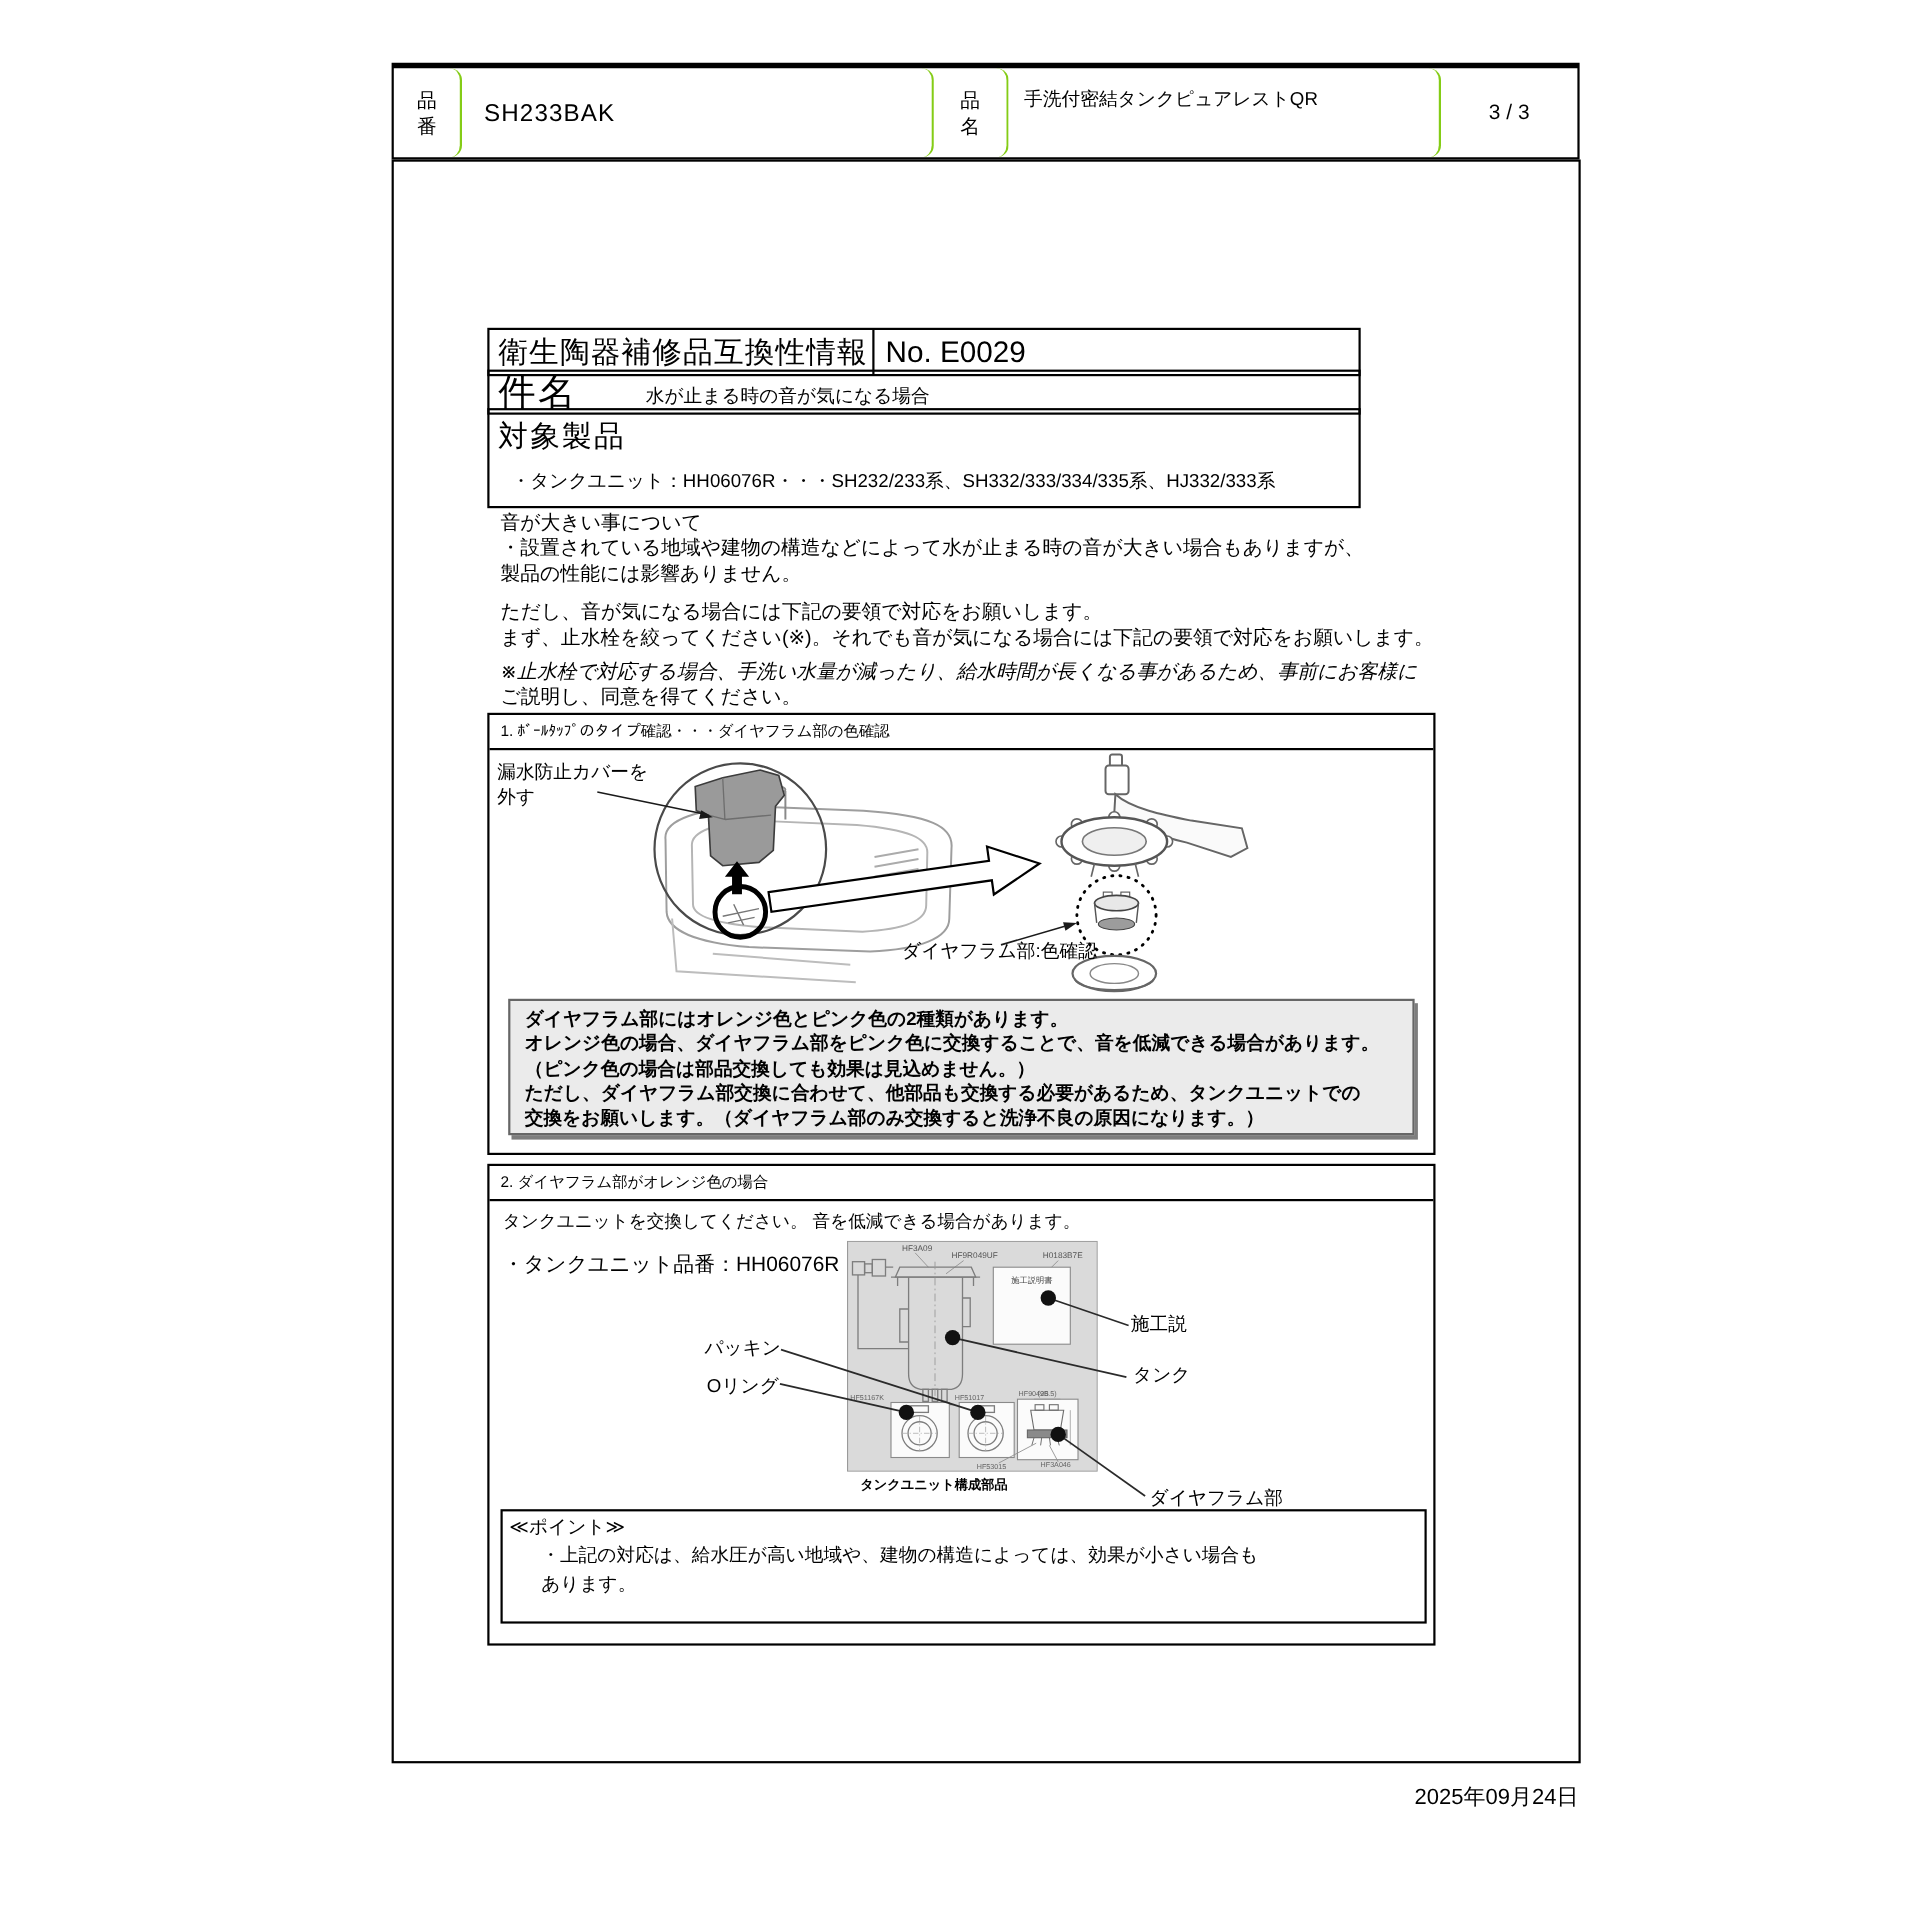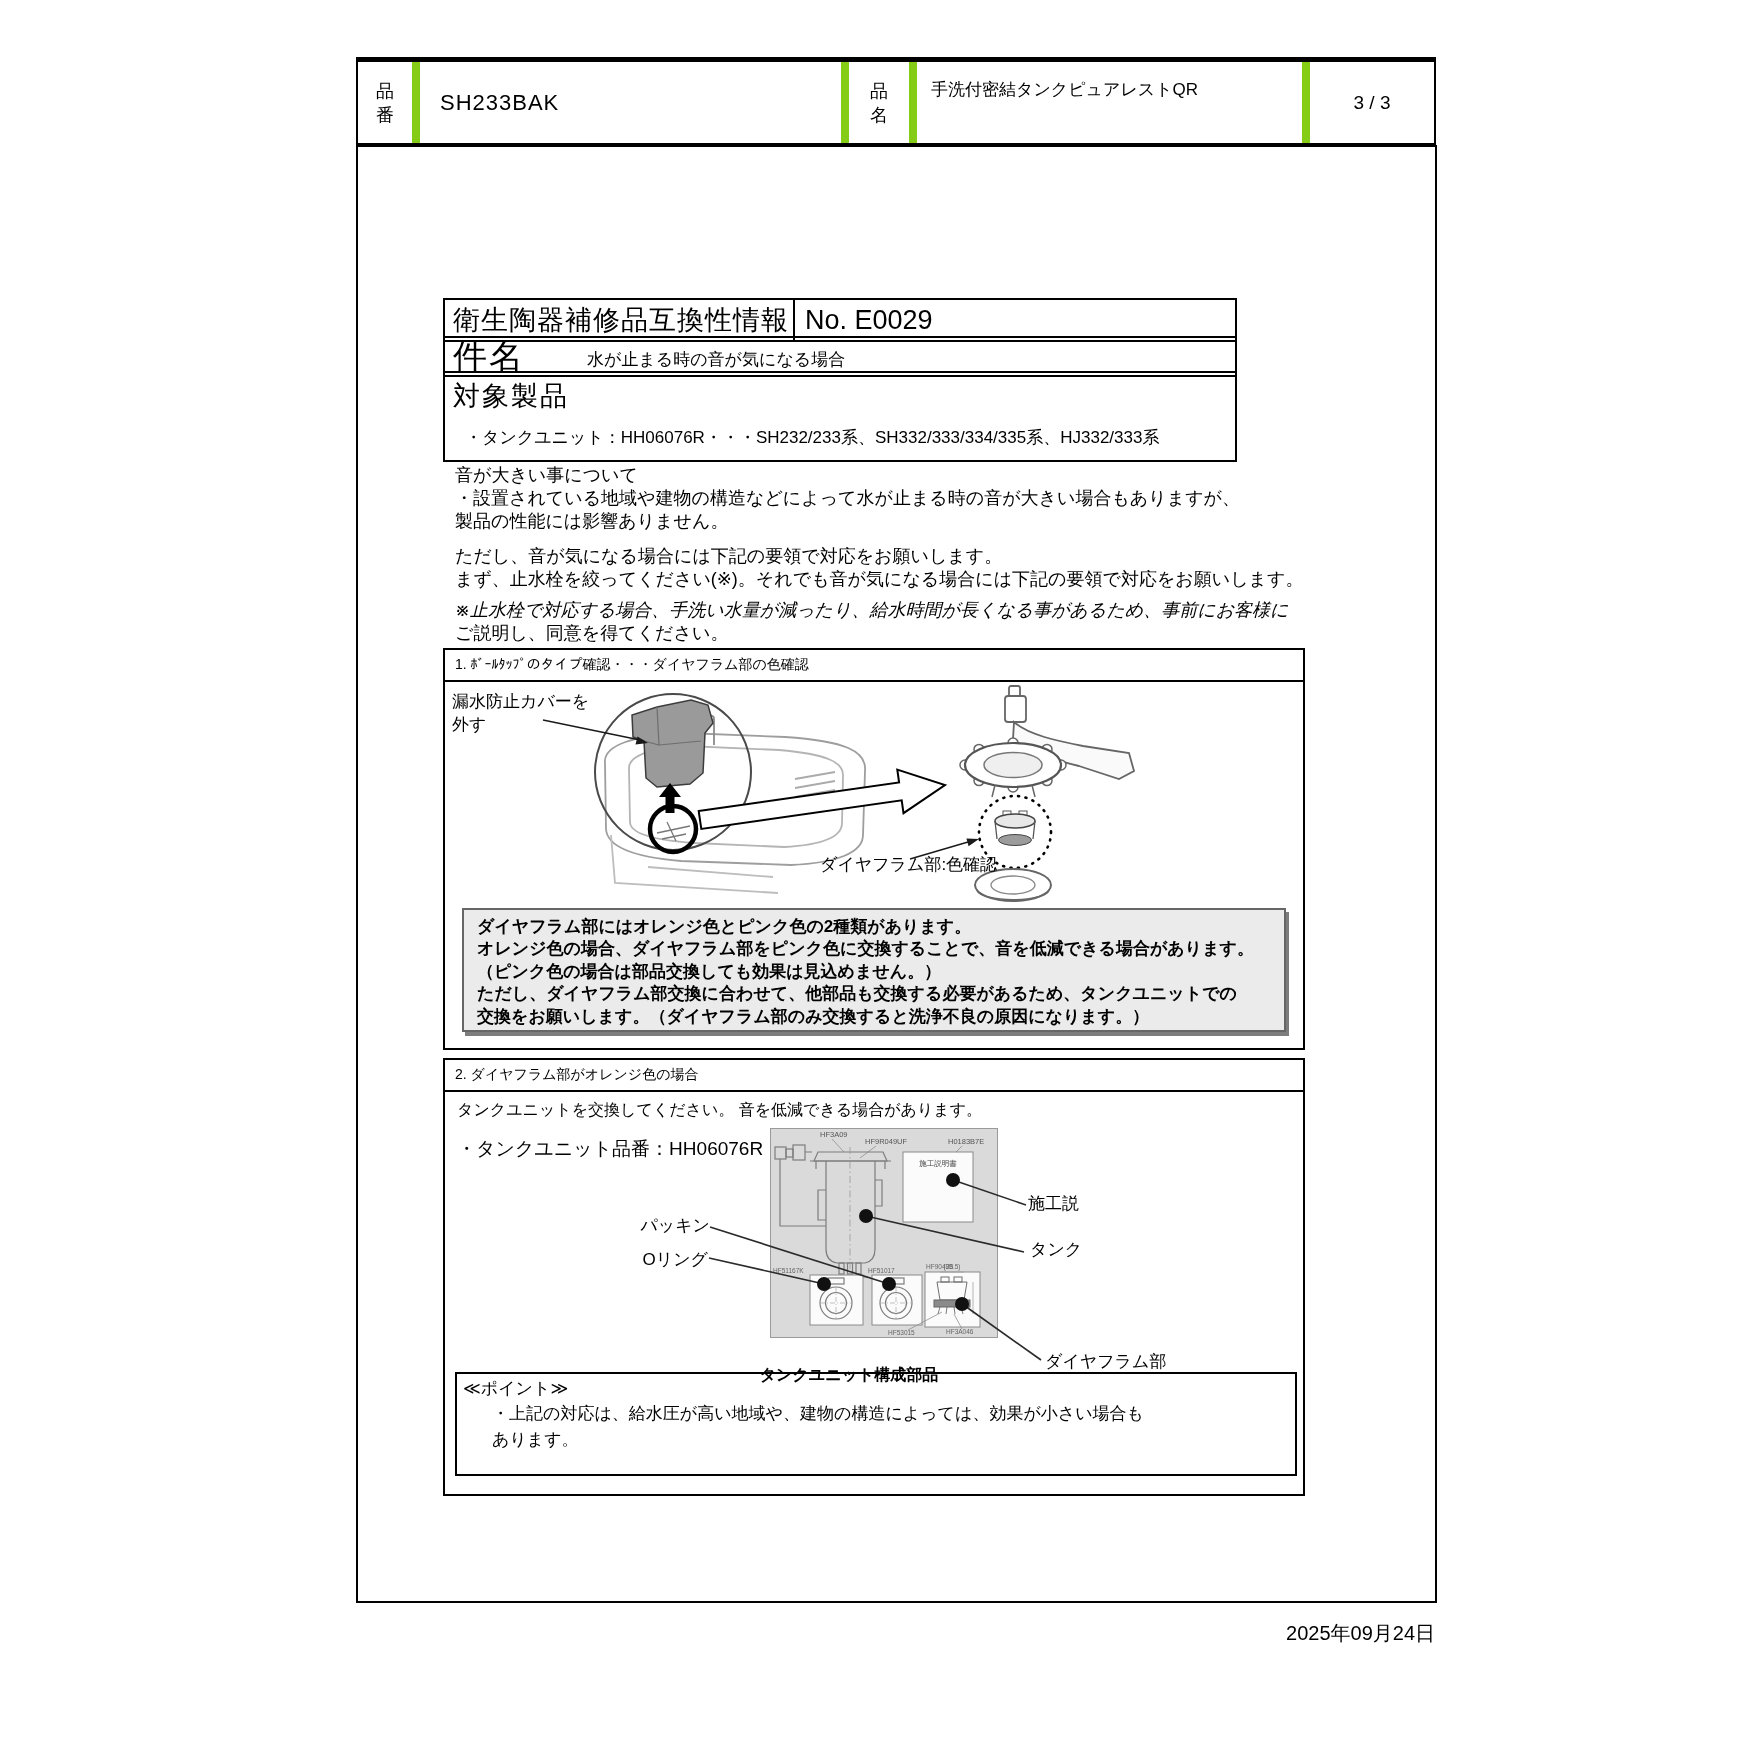--- a/index.html
+++ b/index.html
@@ -1,21 +1,21 @@
 <!DOCTYPE html>
 <html><head>
 <meta charset="utf-8">
 <style>
   html,body{margin:0;padding:0;background:#fff;}
   .page{position:relative;width:1754px;height:1754px;background:#fff;overflow:hidden;
         font-family:"Liberation Sans","DejaVu Sans",sans-serif;color:#000;}
   .abs{position:absolute;}
   .b2{border:2px solid #000;}
   .hdr{display:flex;border:2px solid #000;border-top:5px solid #000;box-sizing:border-box;}
-  .hdr-cell{border-right:8px solid #84cc16;box-sizing:border-box;}
+  .hdr-cell{border-right:2px solid #84cc16;box-sizing:border-box;border-radius:11px;}
   .vlabel{display:flex;flex-direction:column;align-items:center;justify-content:center;
           gap:16px;font-size:18px;line-height:18px;}
   .note-box{background:#ebebeb;border:2px solid #666;box-shadow:3px 4px 0 0 #7d7d7d;
             box-sizing:border-box;font-weight:bold;}
   .note-box div{line-height:22.4px;}
   .sec-head{border-bottom:2px solid #000;box-sizing:border-box;font-size:14px;
             padding:6px 10px;}
   .intro-line{line-height:23px;font-size:18px;white-space:nowrap;}
   .gap1{margin-top:12px;} .gap2{margin-top:8px;font-style:italic;}
   .lbl{font-size:17px;white-space:nowrap;}
@@ -233,21 +233,21 @@
       <circle cx="184" cy="124" r="7"></circle>
       <circle cx="322" cy="144" r="7"></circle>
     </g>
   </svg>
 
   <div class="abs lbl" style="left:600px;top:1214px;width:110px;text-align:right;">パッキン</div>
   <div class="abs lbl" style="left:600px;top:1248px;width:108px;text-align:right;">Oリング</div>
   <div class="abs lbl" style="left:1028px;top:1192px;">施工説</div>
   <div class="abs lbl" style="left:1030px;top:1238px;">タンク</div>
   <div class="abs lbl" style="left:1045px;top:1350px;">ダイヤフラム部</div>
-  <div class="abs" style="left:715px;top:1342px;width:268px;text-align:center;font-size:16px;font-weight:bold;margin-top:23px;">タンクユニット構成部品</div>
+  <div class="abs" style="left:715px;top:1342px;width:268px;text-align:center;font-size:12px;font-weight:bold;">タンクユニット構成部品</div>
 
   <div class="abs b2" style="left:455px;top:1372px;width:838px;height:100px;"></div>
   <div class="abs lbl" style="left:463px;top:1377px;">≪ポイント≫</div>
   <div class="abs lbl" style="left:492px;top:1402px;">・上記の対応は、給水圧が高い地域や、建物の構造によっては、効果が小さい場合も</div>
   <div class="abs lbl" style="left:492px;top:1428px;">あります。</div>
 
   <div class="abs" style="left:1137px;top:1620px;width:298px;text-align:right;font-size:20px;">2025年09月24日</div>
 
 </div>
 

